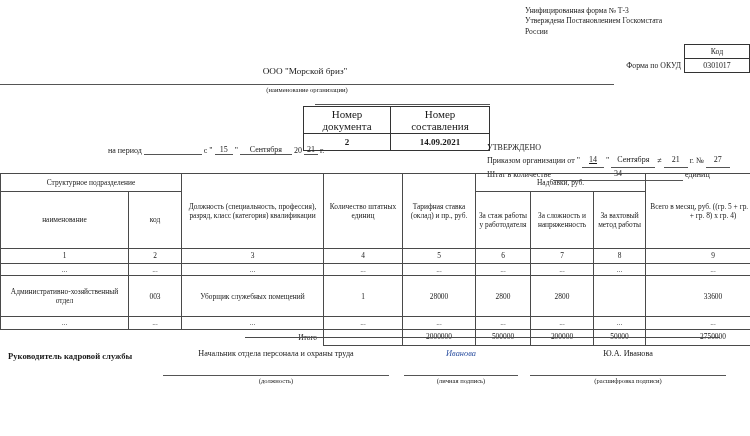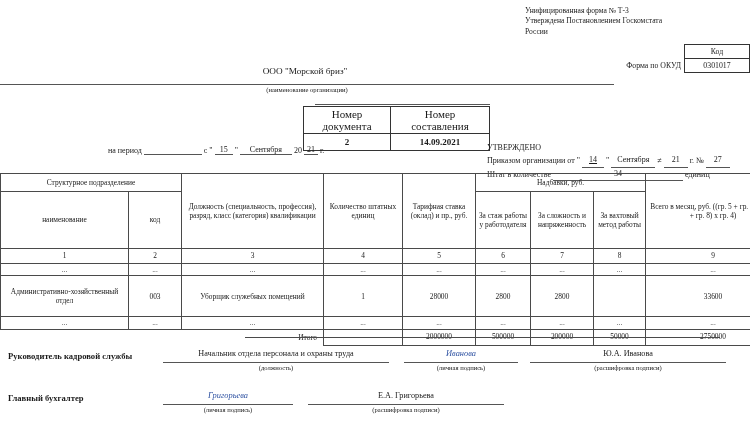--- a/index.html
+++ b/index.html
@@ -213,21 +213,21 @@
     font-weight: bold;
     white-space: nowrap;
   }
   .sig-field {
     position: absolute;
     top: 0px;
   }
   .sig-val {
     text-align: center;
     font-size: 8.2px;
-    padding-bottom: 1px;
+    padding-bottom: 14px;
     height: 12px;
     white-space: nowrap;
     overflow: hidden;
   }
   .sig-val.hand {
     font-family: "Liberation Serif", "DejaVu Serif", serif;
     font-style: italic;
     color: #2b4fa0;
     font-size: 8.4px;
   }
@@ -421,27 +421,16 @@
       <div class="sig-field" style="left:404px; width:114px;">
         <div class="sig-val hand sig-line">Иванова</div>
         <div class="sig-cap">(личная подпись)</div>
       </div>
       <div class="sig-field" style="left:530px; width:196px;">
         <div class="sig-val sig-line">Ю.А. Иванова</div>
         <div class="sig-cap">(расшифровка подписи)</div>
       </div>
     </div>
 
-    <div class="sigrow" style="margin-top:2px;">
-      <div class="sig-role">Главный бухгалтер</div>
-      <div class="sig-field" style="left:163px; width:130px;">
-        <div class="sig-val hand sig-line">Григорьева</div>
-        <div class="sig-cap">(личная подпись)</div>
-      </div>
-      <div class="sig-field" style="left:308px; width:196px;">
-        <div class="sig-val sig-line">Е.А. Григорьева</div>
-        <div class="sig-cap">(расшифровка подписи)</div>
-      </div>
-    </div>
 
   </div>
 
 </div>
 
 </body></html>

